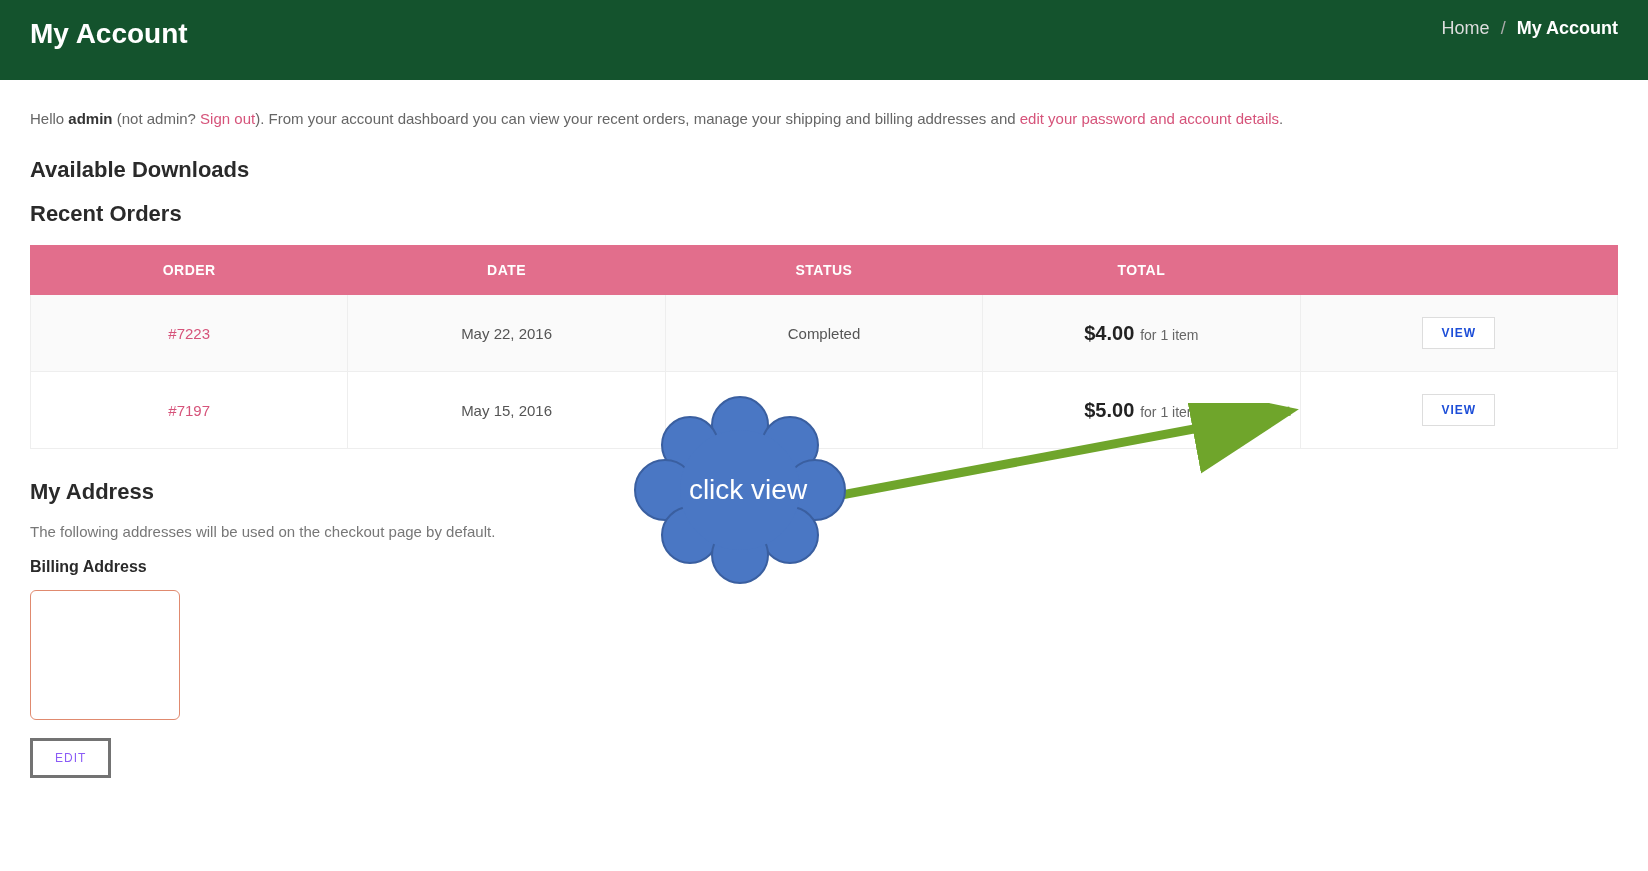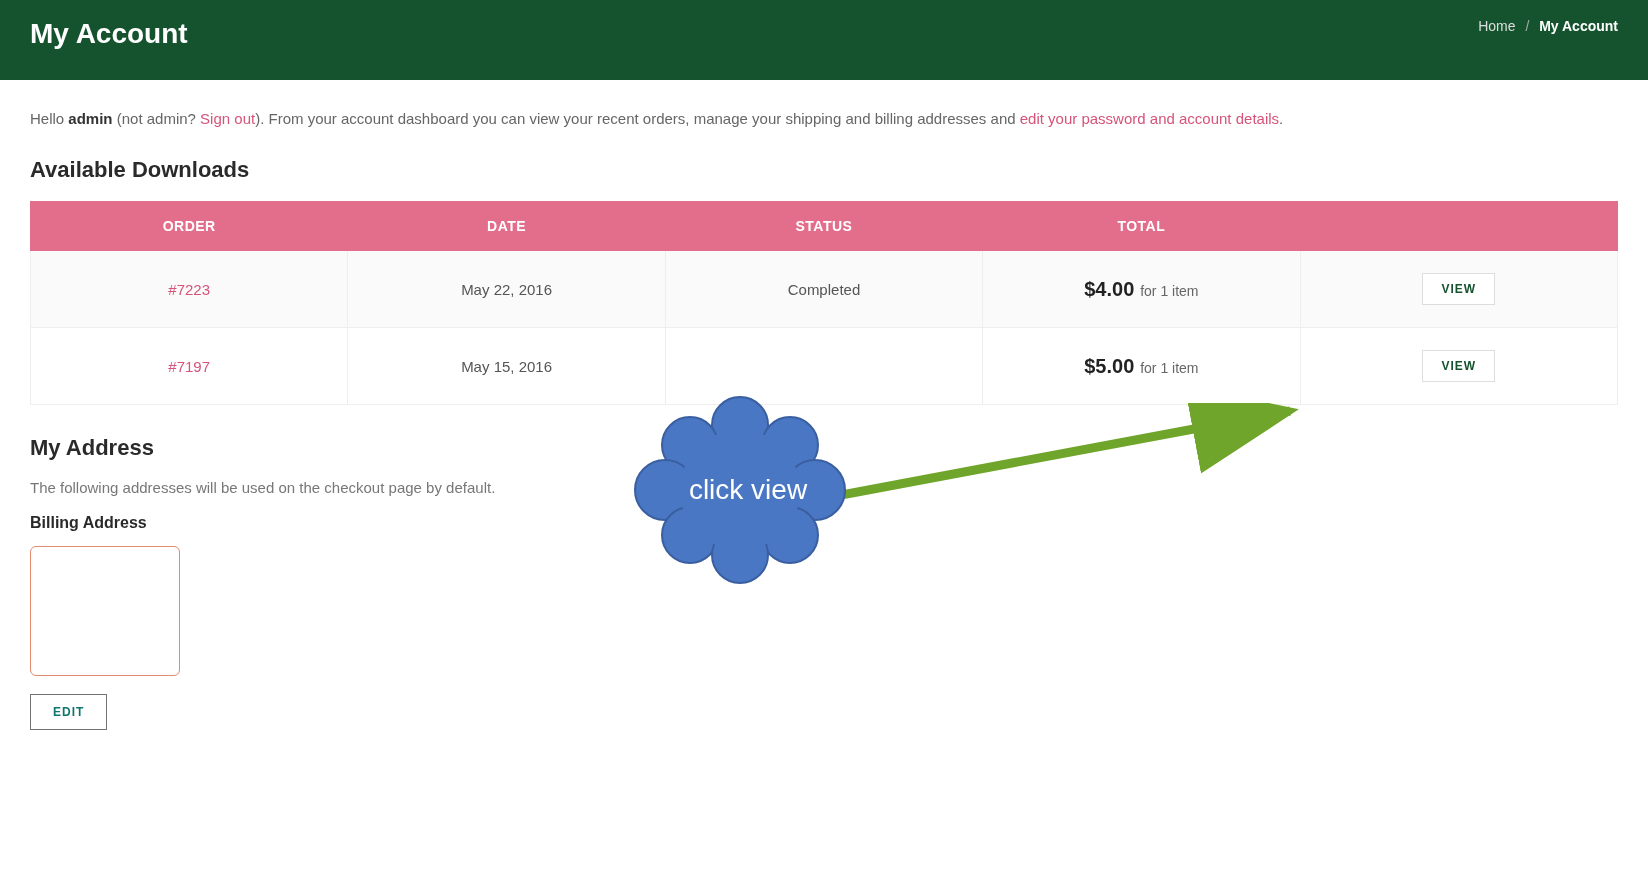--- a/index.html
+++ b/index.html
@@ -16,21 +16,21 @@
     display: flex;
     justify-content: space-between;
     align-items: flex-start;
   }
   .page-title {
     font-size: 28px;
     font-weight: 700;
     color: #fff;
   }
   .breadcrumb {
-    font-size: 14px;
+    font-size: 18px;
     color: #ddd;
   }
   .breadcrumb a { color: #ddd; text-decoration: none; }
   .breadcrumb .sep { margin: 0 6px; color: #aaa; }
   .breadcrumb .current { color: #fff; font-weight: 600; }
 
   .content { padding: 30px; position: relative; }
 
   .intro {
     font-size: 15px;
@@ -89,40 +89,40 @@
   .total-amount { font-weight: 700; font-size: 20px; color: #222; }
   .total-suffix { color: #666; font-size: 14px; margin-left: 2px; }
   .view-btn {
     display: inline-block;
     background: #fff;
     border: 1px solid #ddd;
     padding: 8px 18px;
     font-size: 12px;
     font-weight: 700;
     letter-spacing: 1px;
-    color: #14532d;
+    color: #1d4ed8;
     cursor: pointer;
   }
 
   .addr-desc { color: #777; font-size: 15px; margin-bottom: 18px; }
   .addr-sub { font-size: 16px; font-weight: 700; color: #2a2a2a; margin-bottom: 14px; }
   .addr-box {
     width: 150px; height: 130px;
     border: 1.5px solid #e08a6f; border-radius: 6px;
     margin-bottom: 18px;
   }
   .edit-btn {
     display: inline-block;
     background: #fff;
-    border: 1px solid #737373;
+    border: 3px solid #737373;
     padding: 10px 22px;
     font-size: 12px;
-    font-weight: 700;
+    font-weight: 400;
     letter-spacing: 1px;
-    color: #0f766e;
+    color: #8b5cf6;
     cursor: pointer;
   }
 
   
   .callout {
     position: absolute;
     left: 620px;
     top: 315px;
     pointer-events: none;
   }
@@ -155,20 +155,21 @@
 </div>
 
 <div class="content">
 
   <p class="intro">
     <span>Hello </span><strong>admin</strong><span> (not admin? </span><a href="#">Sign out</a><span>). From your account dashboard you can view your recent orders, manage your shipping and billing addresses and </span><a href="#">edit your password and account details</a><span>.</span>
   </p>
 
   <h2 class="section-title">Available Downloads</h2>
 
+  <h2 class="section-title">Recent Orders</h2>
   <table class="orders">
     <thead>
       <tr>
         <th style="width:20%">ORDER</th>
         <th style="width:20%">DATE</th>
         <th style="width:20%">STATUS</th>
         <th style="width:20%">TOTAL</th>
         <th style="width:20%"></th>
       </tr>
     </thead>

